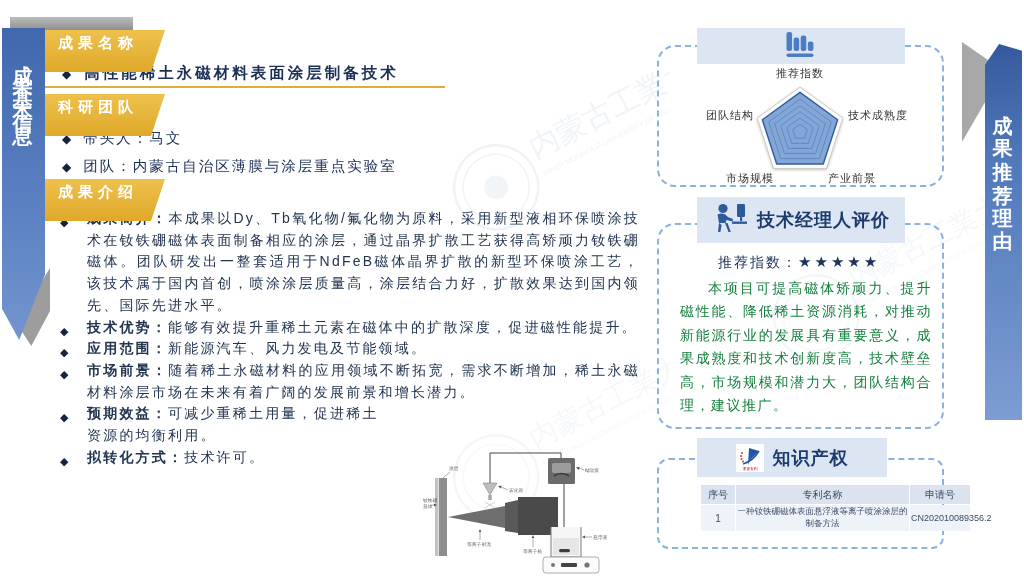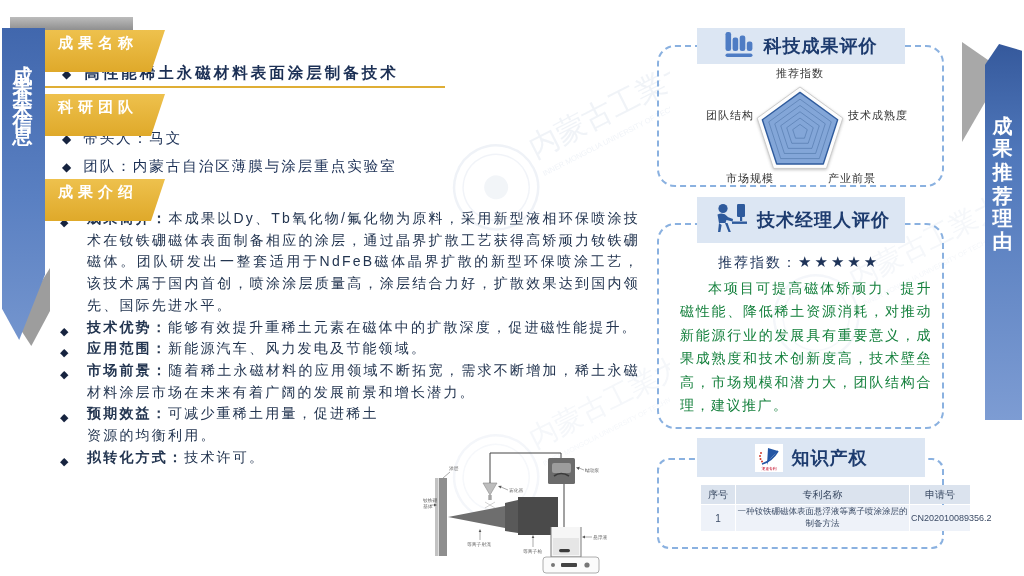--- a/index.html
+++ b/index.html
@@ -47,21 +47,21 @@
   .intro-item.narrow{width:360px;}
   
   .eval-box{position:absolute;border:2px dashed #8ab1e0;border-radius:18px;z-index:1;}
   #box1{left:657px;top:45px;width:283px;height:138px;}
   #box2{left:657px;top:223px;width:283px;height:202px;}
   #box3{left:657px;top:458px;width:283px;height:87px;border-radius:12px;}
   .sec-header{position:absolute;background:#dce6f3;display:flex;align-items:center;justify-content:center;
      gap:9px;z-index:4;}
   #hd1{left:697px;top:28px;width:208px;height:36px;}
   #hd2{left:697px;top:197px;width:208px;height:46px;}
-  #hd3{left:697px;top:438px;width:228px;height:39px;}
+  #hd3{left:697px;top:438px;width:190px;height:39px;}
   .sec-title{font-size:18px;font-weight:bold;color:#1d3b6e;letter-spacing:1px;}
   
   #radar-svg{position:absolute;left:657px;top:45px;z-index:2;}
   .radar-label{position:absolute;font-size:11px;color:#333;letter-spacing:1px;z-index:3;white-space:nowrap;}
   
   .rating-line{position:absolute;left:718px;top:253px;font-size:14px;color:#1e3358;
      letter-spacing:2px;z-index:3;white-space:nowrap;}
   .rating-line .stars{font-size:15px;letter-spacing:3px;color:#1e3358;}
   .manager-text{position:absolute;left:680px;top:277px;width:252px;text-align:justify;text-indent:2em;
      font-size:14px;line-height:23.4px;letter-spacing:1.5px;color:#15803d;z-index:3;}
@@ -212,21 +212,20 @@
   <div class="sec-header" id="hd1">
     <span>
       <svg width="30" height="27" viewBox="0 0 30 27" fill="#4e7cc4">
         <rect x="0.5" y="1" width="5.6" height="19" rx="2.2"></rect>
         <rect x="7.6" y="6.5" width="5.6" height="13.5" rx="2.2"></rect>
         <rect x="14.7" y="4.5" width="5.6" height="15.5" rx="2.2"></rect>
         <rect x="21.8" y="10.5" width="5.6" height="9.5" rx="2.2"></rect>
         <rect x="0.5" y="22.5" width="27" height="3.6" rx="1.8"></rect>
       </svg>
     </span>
-    <span class="sec-title">科技成果评价</span>
   </div>
   <svg id="radar-svg" width="283" height="138" viewBox="0 0 283 138">
     <polygon id="radar-outer" fill="#fdfdfd" stroke="#cccccc" stroke-width="1" style="filter:drop-shadow(0 1.5px 1.5px rgba(120,120,120,.45));" points="143.00,42.00 185.80,73.09 169.45,123.41 116.55,123.41 100.20,73.09"></polygon>
     <polygon id="radar-data" fill="#7CA1D6" fill-opacity=".95" stroke="#2F5B9D" stroke-width="1.4" stroke-linejoin="round" points="143.00,47.40 180.66,74.76 166.28,119.04 119.72,119.04 105.34,74.76"></polygon>
     <g id="radar-rings" fill="none" stroke="#31598f" stroke-opacity=".38" stroke-width="1">
         <polygon points="143.00,79.35 150.28,84.64 147.50,93.19 138.50,93.19 135.72,84.64"></polygon>
         <polygon points="143.00,73.05 156.27,82.69 151.20,98.29 134.80,98.29 129.73,82.69"></polygon>
         <polygon points="143.00,66.75 162.26,80.74 154.90,103.38 131.10,103.38 123.74,80.74"></polygon>
         <polygon points="143.00,60.45 168.25,78.80 158.61,108.48 127.39,108.48 117.75,78.80"></polygon>
         <polygon points="143.00,54.15 174.24,76.85 162.31,113.58 123.69,113.58 111.76,76.85"></polygon>

